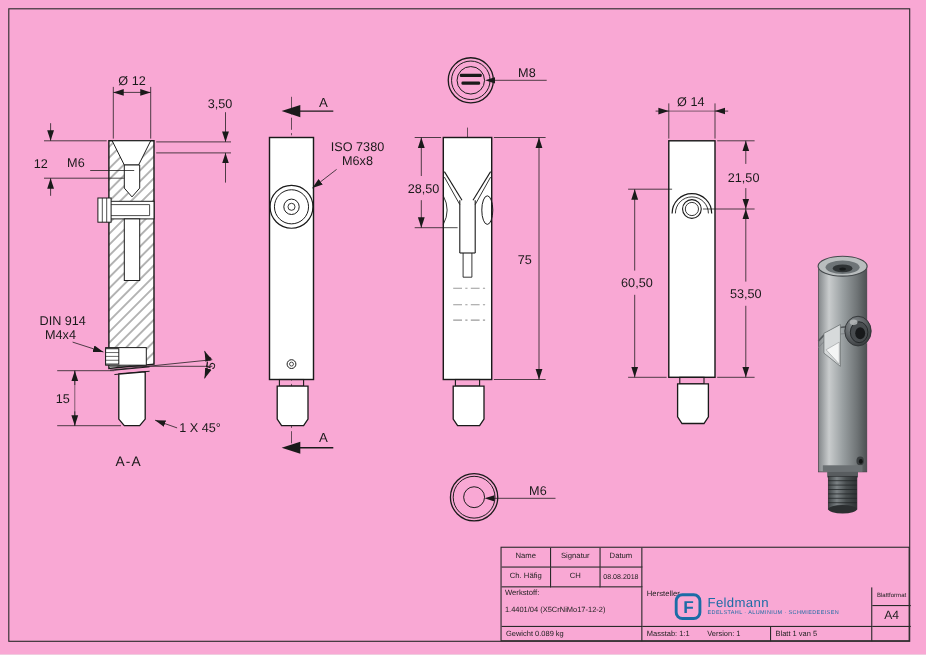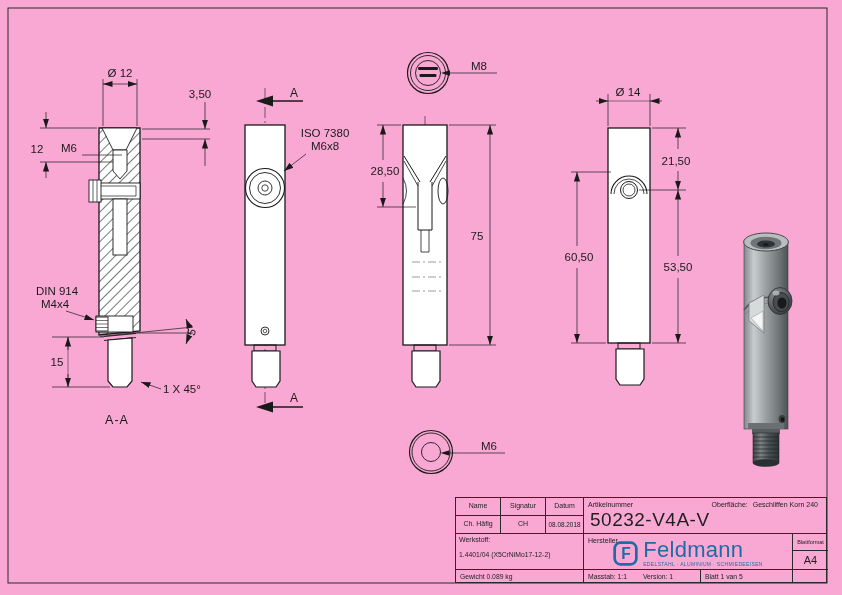--- a/index.html
+++ b/index.html
@@ -24,21 +24,21 @@
   .article-cell{padding:0;}
   .article-label{position:absolute;left:4px;top:3px;font-size:7px;}
   .surface-line{position:absolute;right:8px;top:3px;font-size:7px;}
   .surface-line .sv{margin-left:5px;}
   .article-number{position:absolute;left:6px;top:11px;font-size:19px;letter-spacing:.5px;color:#1f1f1f;}
   .werk-label{display:block;}
   .werk-value{display:block;margin-top:7px;font-size:6.8px;}
   .hers-cell{padding:0;}
   .hers-label{position:absolute;left:4px;top:3px;font-size:7px;}
   .logo{position:absolute;left:0;top:5px;width:100%;display:flex;align-items:center;justify-content:center;gap:5px;}
-  .logo-name{font-size:22px;font-weight:500;color:#1c6ca6;letter-spacing:.3px;line-height:1;}
+  .logo-name{font-size:12px;font-weight:500;color:#1c6ca6;letter-spacing:.3px;line-height:1;}
   .logo-tag{font-size:5px;color:#1c6ca6;letter-spacing:.35px;margin-top:1px;white-space:nowrap;}
   .fmt-label{font-size:5.5px;}
   .fmt-value{font-size:11px;}
   .bot-row{font-size:6.8px;display:flex;align-items:center;padding:0 4px;}
   .bot-row .sp{margin-right:16px;}
 </style>
 </head>
 <body>
 
 <div class="page">
@@ -314,27 +314,20 @@
 
 <div class="tb">
   <div class="cell c-center" style="left:0;top:0;width:45px;height:18px;">Name</div>
   <div class="cell c-center" style="left:45px;top:0;width:45px;height:18px;">Signatur</div>
   <div class="cell c-center" style="left:90px;top:0;width:38px;height:18px;">Datum</div>
 
   <div class="cell c-center" style="left:0;top:18px;width:45px;height:18px;">Ch. Häfig</div>
   <div class="cell c-center" style="left:45px;top:18px;width:45px;height:18px;">CH</div>
   <div class="cell c-center" style="left:90px;top:18px;width:38px;height:18px;font-size:6.4px;">08.08.2018</div>
 
-  <div class="cell nb-r article-cell" style="left:128px;top:0;width:242px;height:36px;">
-    <span class="article-label">Artikelnummer</span>
-    <span class="surface-line">
-      <span>Oberfläche:</span><span class="sv">Geschliffen Korn 240</span>
-    </span>
-    <span class="article-number">50232-V4A-V</span>
-  </div>
 
   <div class="cell" style="left:0;top:36px;width:128px;height:36px;">
     <span class="werk-label">Werkstoff:</span>
     <span class="werk-value">1.4401/04 (X5CrNiMo17-12-2)</span>
   </div>
 
   <div class="cell hers-cell" style="left:128px;top:36px;width:209px;height:36px;">
     <span class="hers-label">Hersteller</span>
     <div class="logo">
       <svg width="25" height="25" viewBox="0 0 24 24">

